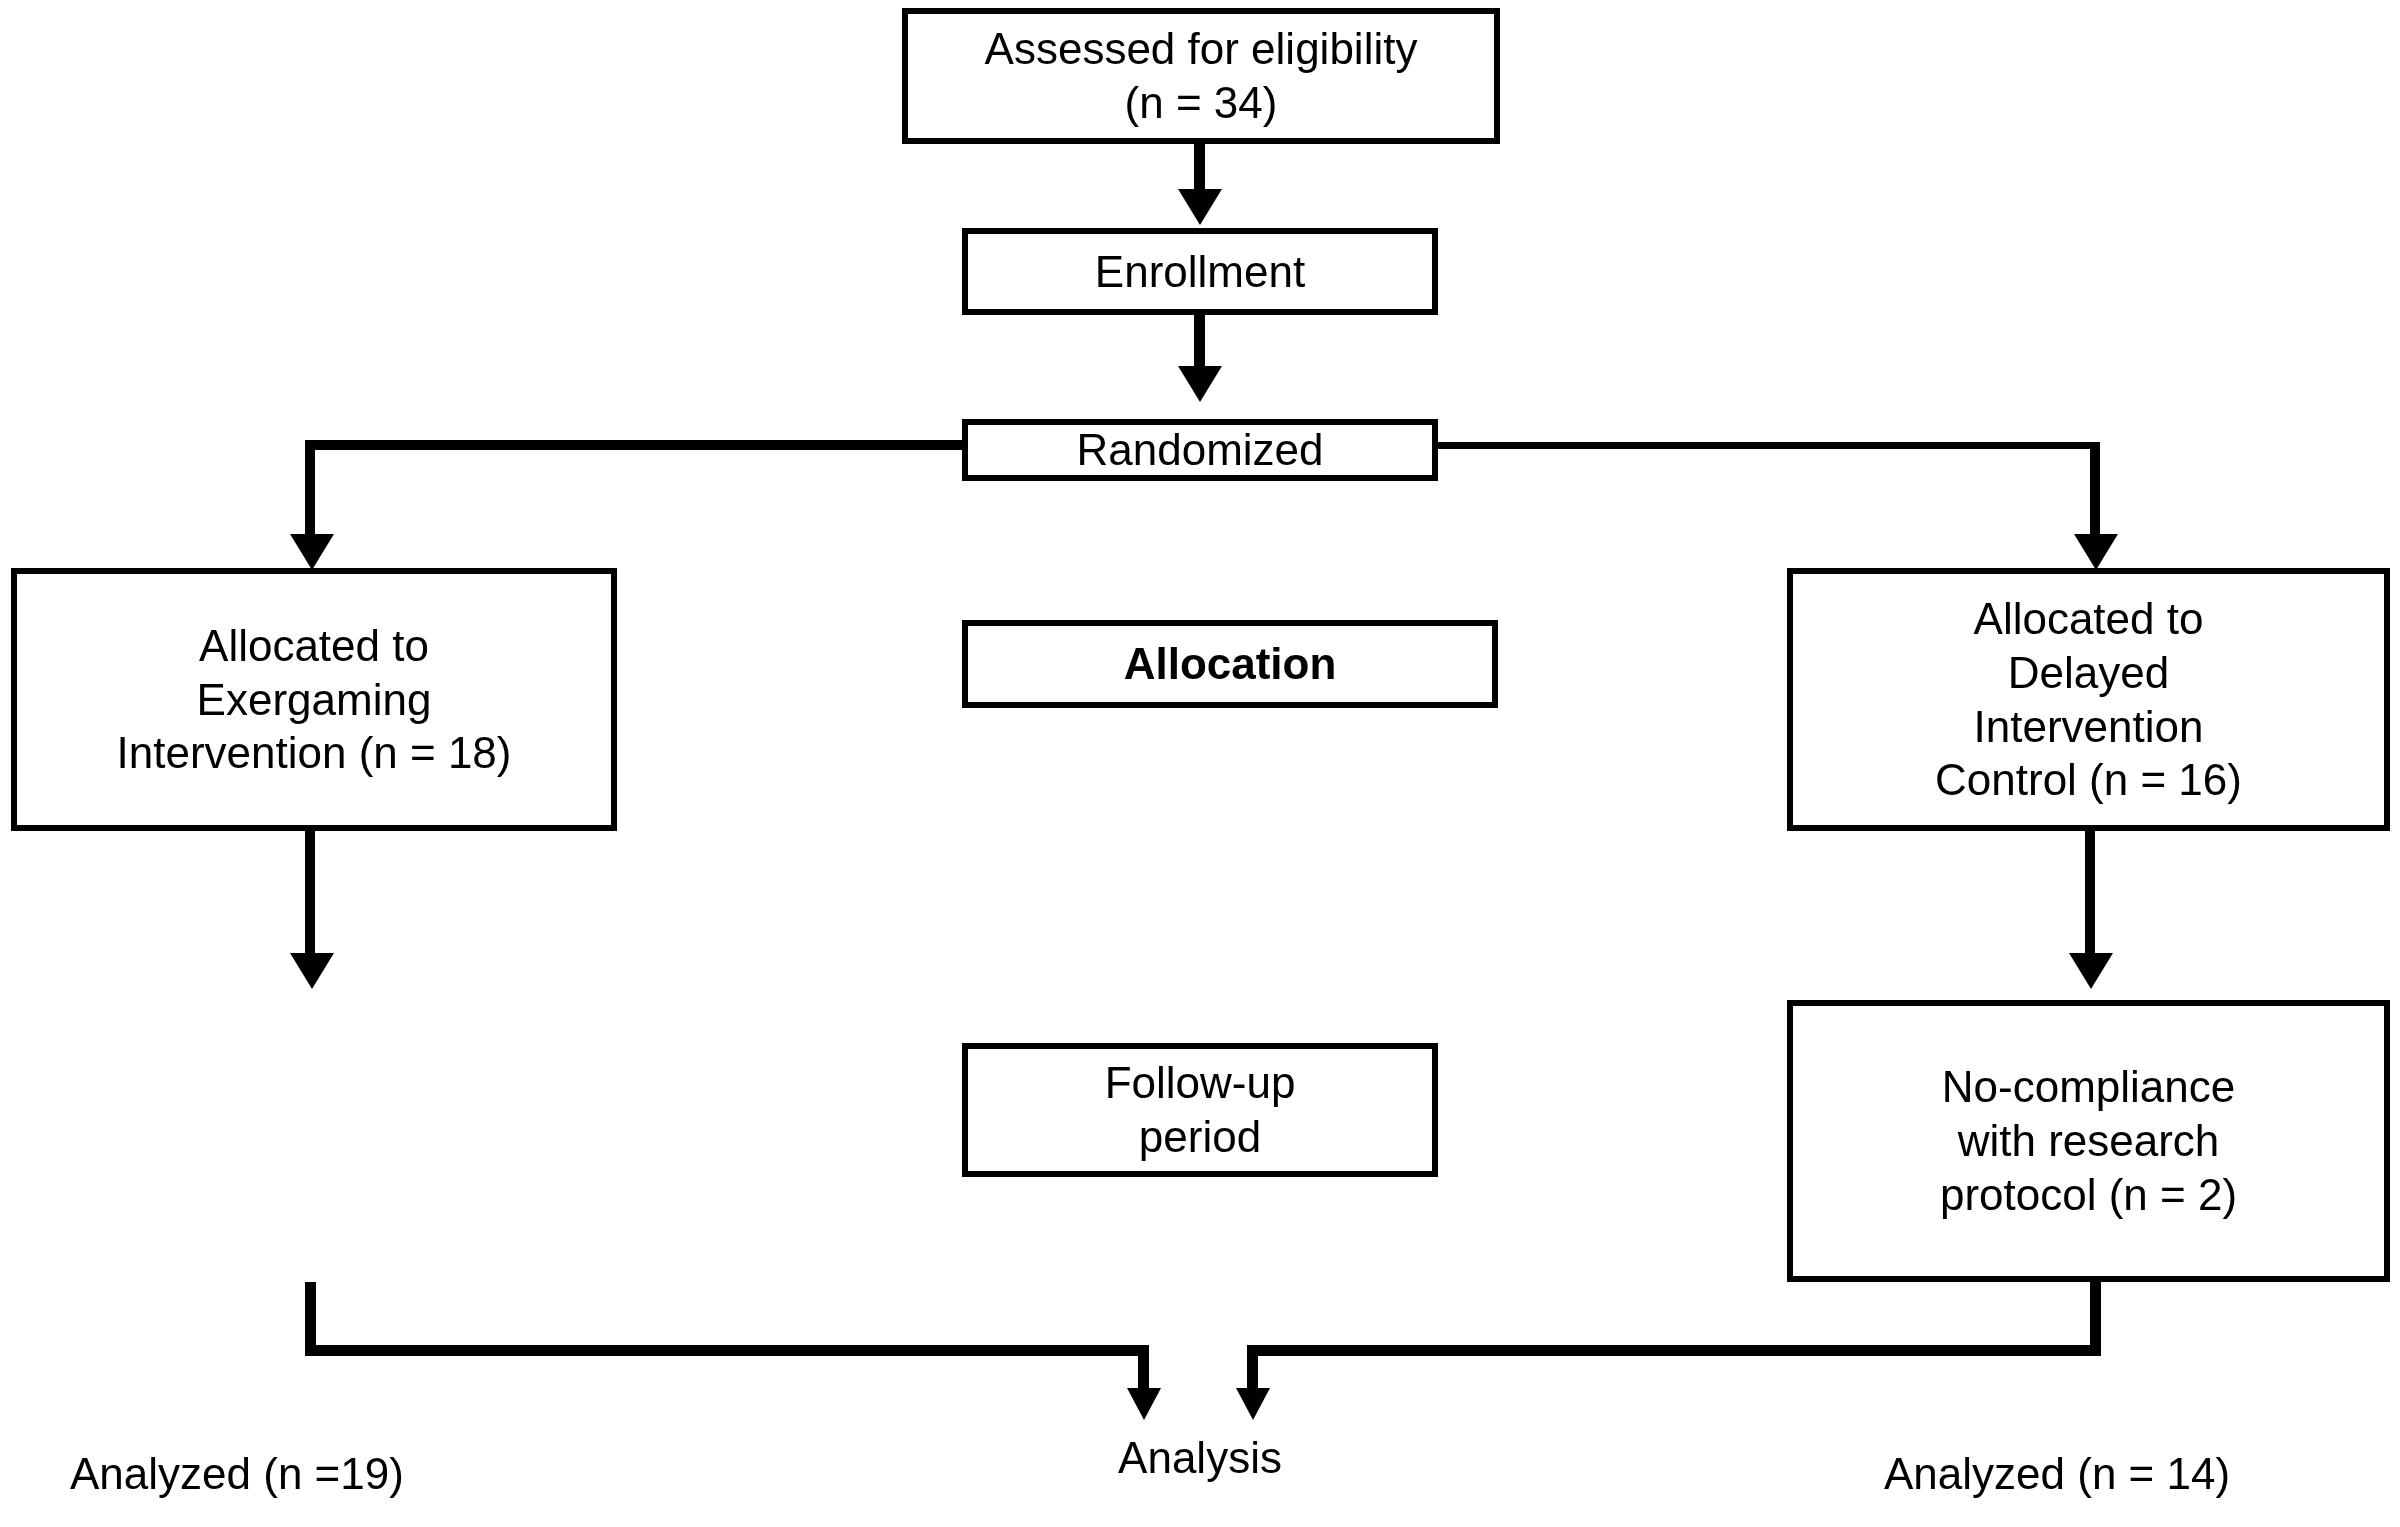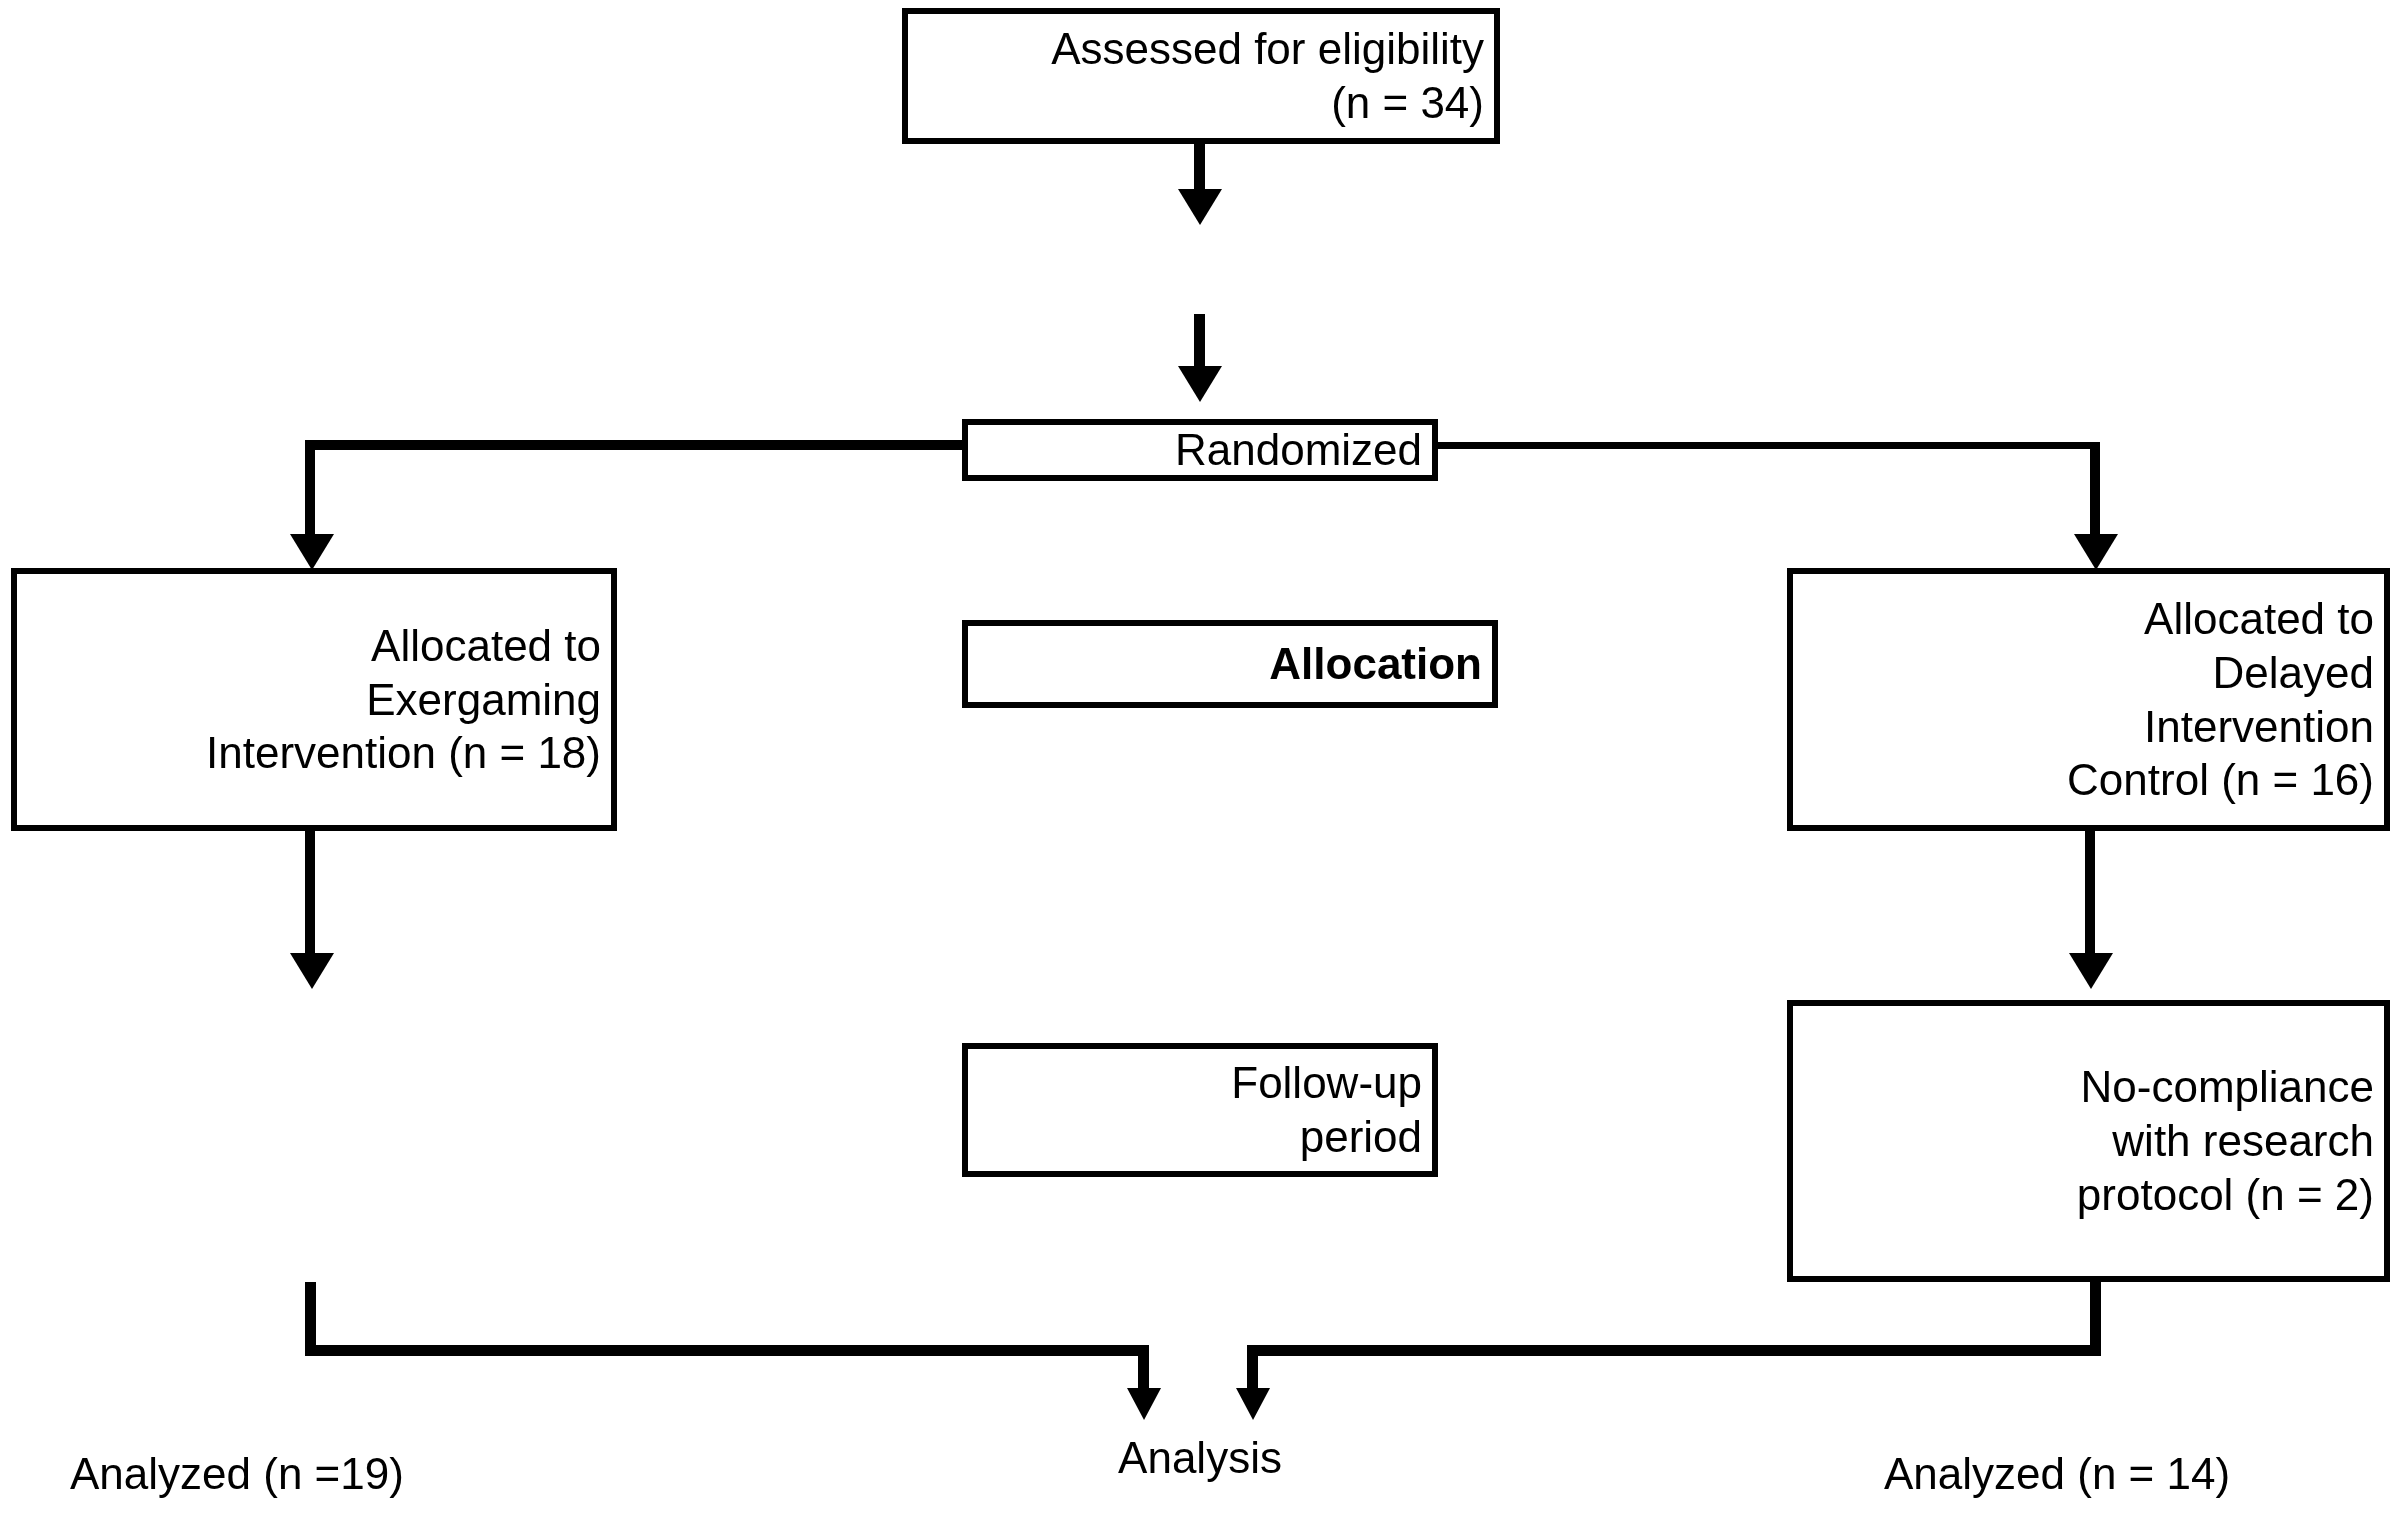--- a/index.html
+++ b/index.html
@@ -17,21 +17,21 @@
     overflow: hidden;
   }
   .box {
     position: absolute;
     box-sizing: border-box;
     border: 6px solid #000000;
     background: #ffffff;
     display: flex;
     align-items: center;
     justify-content: center;
-    text-align: right;
+    text-align: center;
     line-height: 1.22;
     font-size: 44px;
     font-weight: 400;
     padding: 4px 10px;
   }
   .box .txt { display: block; width: 100%; white-space: pre-line; }
   .label-text {
     position: absolute;
     font-size: 44px;
     white-space: pre;
@@ -65,20 +65,23 @@
 <div id="canvas">
 
   <div class="box" style="left:902px; top:8px; width:598px; height:136px;">
     <span class="txt">Assessed for eligibility
 (n = 34)</span>
   </div>
 
   <div class="vline" style="left:1194px; top:144px; width:11px; height:48px;"></div>
   <div class="arrowhead" style="left:1178px; top:189px;"></div>
 
+  <div class="box" style="left:962px; top:228px; width:476px; height:87px;">
+    <span class="txt">Enrollment</span>
+  </div>
 
   <div class="vline" style="left:1194px; top:314px; width:11px; height:56px;"></div>
   <div class="arrowhead" style="left:1178px; top:366px;"></div>
 
   <div class="box" style="left:962px; top:419px; width:476px; height:62px;">
     <span class="txt">Randomized</span>
   </div>
 
   <div class="hline" style="left:305px; top:440px; width:660px; height:10px;"></div>
   <div class="vline" style="left:305px; top:440px; width:10px; height:117px;"></div>

